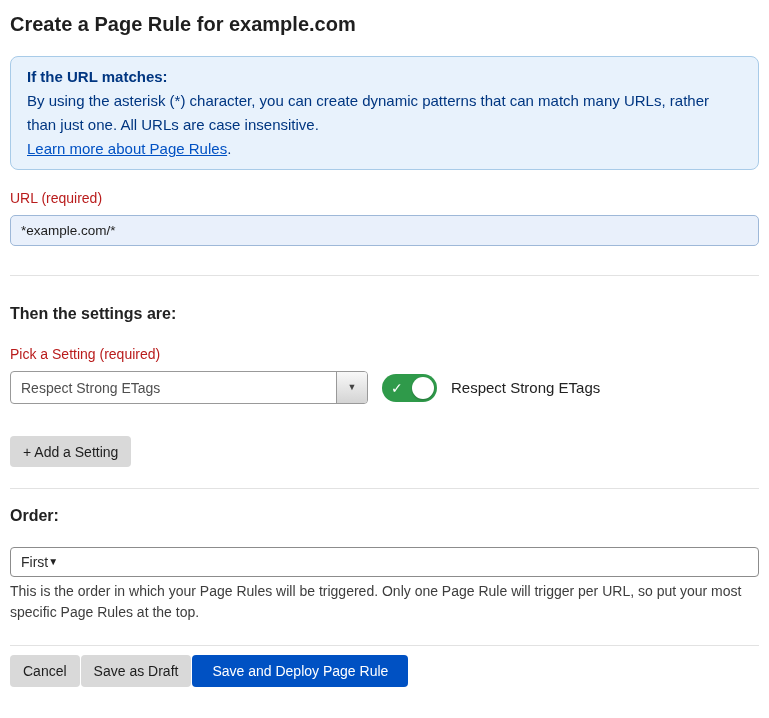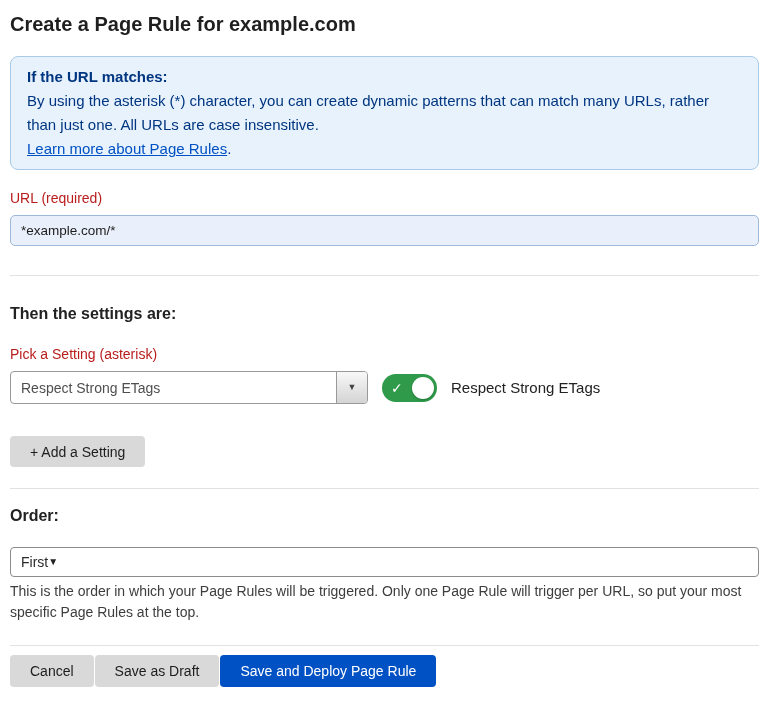--- a/index.html
+++ b/index.html
@@ -134,21 +134,21 @@
 
   button {
     font-family: inherit;
     cursor: pointer;
   }
   .gray-btn {
     background: #d9d9d9;
     border: none;
     border-radius: 4px;
     height: 31px;
-    padding: 0 20px;
+    padding: 0 13px;
     font-size: 14px;
     color: #1d1d1d;
   }
   .add-setting { margin-top: 32px; margin-bottom: 21px; display: block; }
 
   .order-select {
     width: 100%;
     height: 30px;
     border: 1px solid #8c8c8c;
     border-radius: 4px;
@@ -199,21 +199,21 @@
     <p class="info-link-line"><a href="#">Learn more about Page Rules</a><span>.</span></p>
   </div>
 
   <label class="field-label">URL (required)</label>
   <input class="url-input" type="text" value="*example.com/*" style="">
 
   <hr class="divider">
 
   <h2 class="section-heading">Then the settings are:</h2>
 
-  <label class="field-label">Pick a Setting (asterisk)</label>
+  <label class="field-label">Pick a Setting (required)</label>
 
   <div class="setting-row">
     <div class="custom-select">
       <span class="select-text">Respect Strong ETags</span>
       <span class="select-caret-btn">
           <span class="caret">▼</span>
         </span>
     </div>
     <div class="toggle">
       <span class="toggle-check">✓</span>

